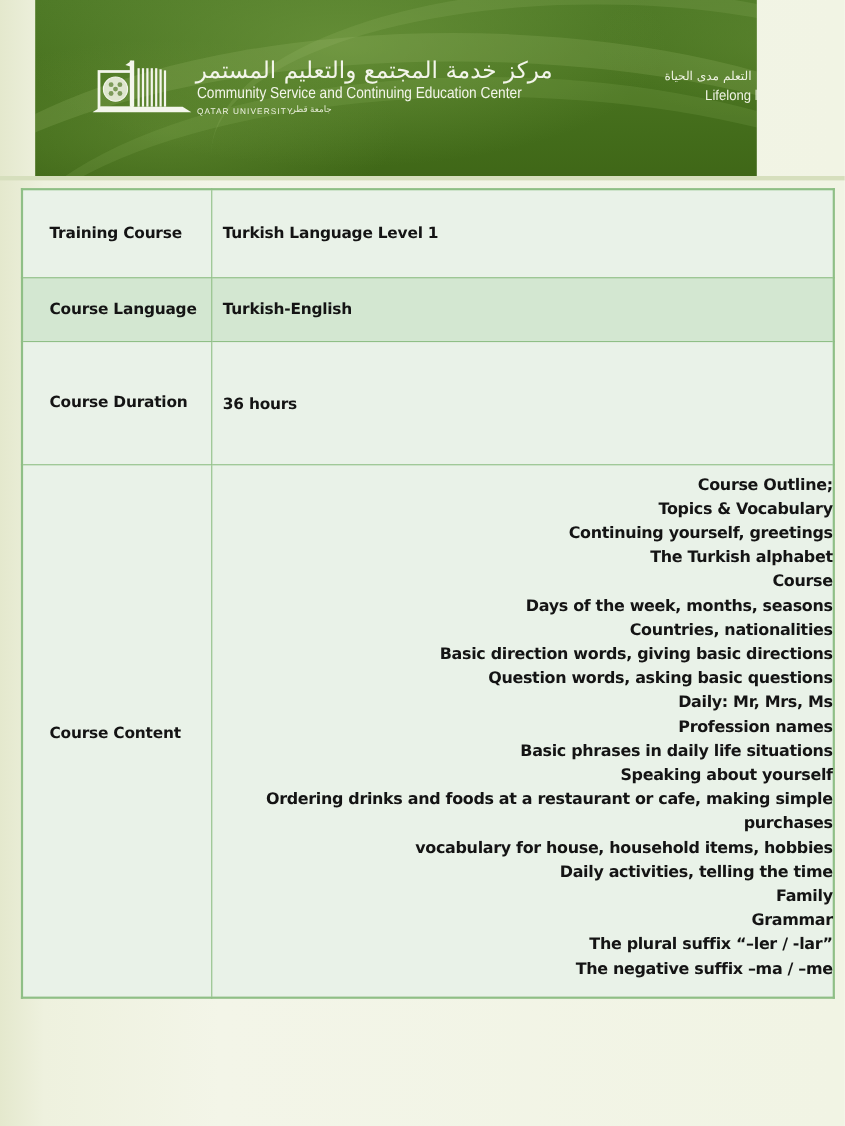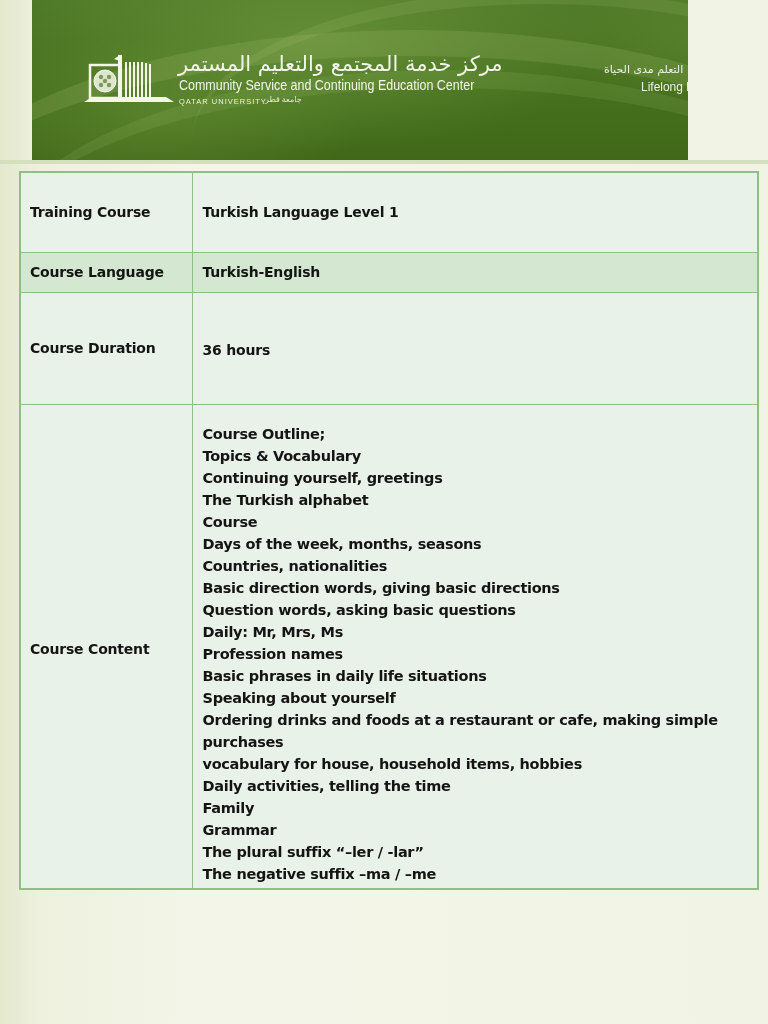--- a/index.html
+++ b/index.html
@@ -79,43 +79,43 @@
       border: 1.5px solid #8fbf86;
       font-family: "DejaVu Sans", sans-serif;
       font-weight: bold;
       font-size: 14px;
       color: #141414;
       vertical-align: middle;
       letter-spacing: -0.2px;
     }
     .row-light td { background: #e9f2e8; }
     .row-dark td  { background: #d3e7d1; }
-    .course-table td.label { width: 172px; padding-left: 9px; }
+    .course-table td.label { width: 172px; padding-left: 24px; }
     .course-table td.value { padding-left: 10px; }
 
     .r1 td { height: 80px; }
-    .r2 td { height: 40px; }
+    .r2 td { height: 58px; }
     .r3 td { height: 112px; }
     .r4 td { height: 132px; }
     .r5 td { height: 485px; }
 
     .r1 .label { padding-left: 21px; }
     .r1 .value { padding-left: 11px; }
     .r2 .label { padding-left: 7px; }
     .r2 .value { padding-left: 9px; }
     .r3 .label { padding-left: 9px; }
     .r3 .value { padding-left: 9px; padding-top: 4px; }
     .r4 .label { padding-left: 9px; }
     .r4 .value { padding-left: 12px; padding-top: 4px; vertical-align: top; }
 
     .obj-line { display: block; line-height: 34px; }
     .obj-wrap { padding-top: 35px; }
 
     .r5 .label { padding-left: 9px; padding-top: 6px; }
-    .r5 .value { vertical-align: top; padding-left: 12px; padding-top: 18px; }
+    .r5 .value { vertical-align: top; padding-left: 12px; padding-top: 7px; text-align: right; }
     .content-list { list-style: none; }
     .content-list li { line-height: 22px; font-size: 14.5px; letter-spacing: -0.3px; }
   </style>
 </head>
 <body>
 
 <div class="banner">
   <div class="swoosh sw1"></div>
   <div class="swoosh sw2"></div>
   <div class="swoosh sw3"></div>

